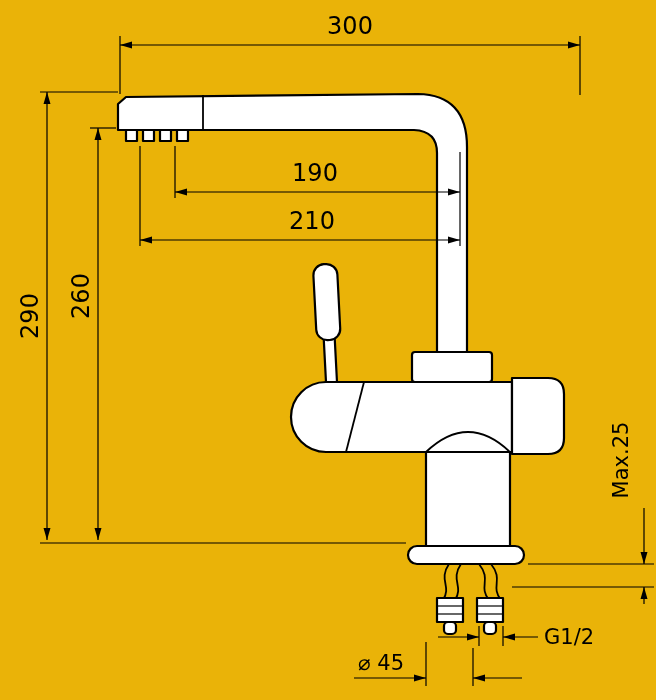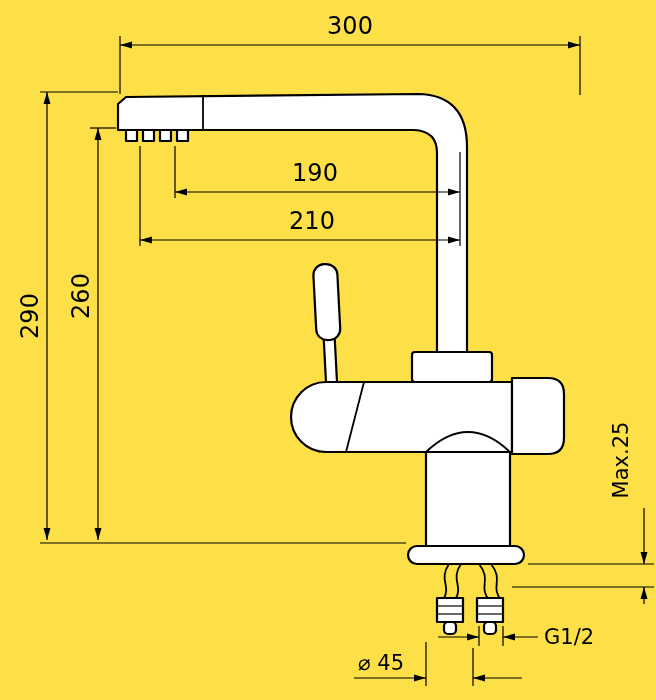--- a/index.html
+++ b/index.html
@@ -4,21 +4,21 @@
 <style>
   html, body {
     margin: 0;
     padding: 0;
     background: #ffffff;
   }
   .sheet {
     position: relative;
     width: 656px;
     height: 700px;
-    background: #fde047;
+    background: #eab308;
     overflow: hidden;
   }
   svg {
     display: block;
   }
   .outline {
     fill: #ffffff;
     stroke: #000000;
     stroke-width: 2.2;
     stroke-linejoin: round;

